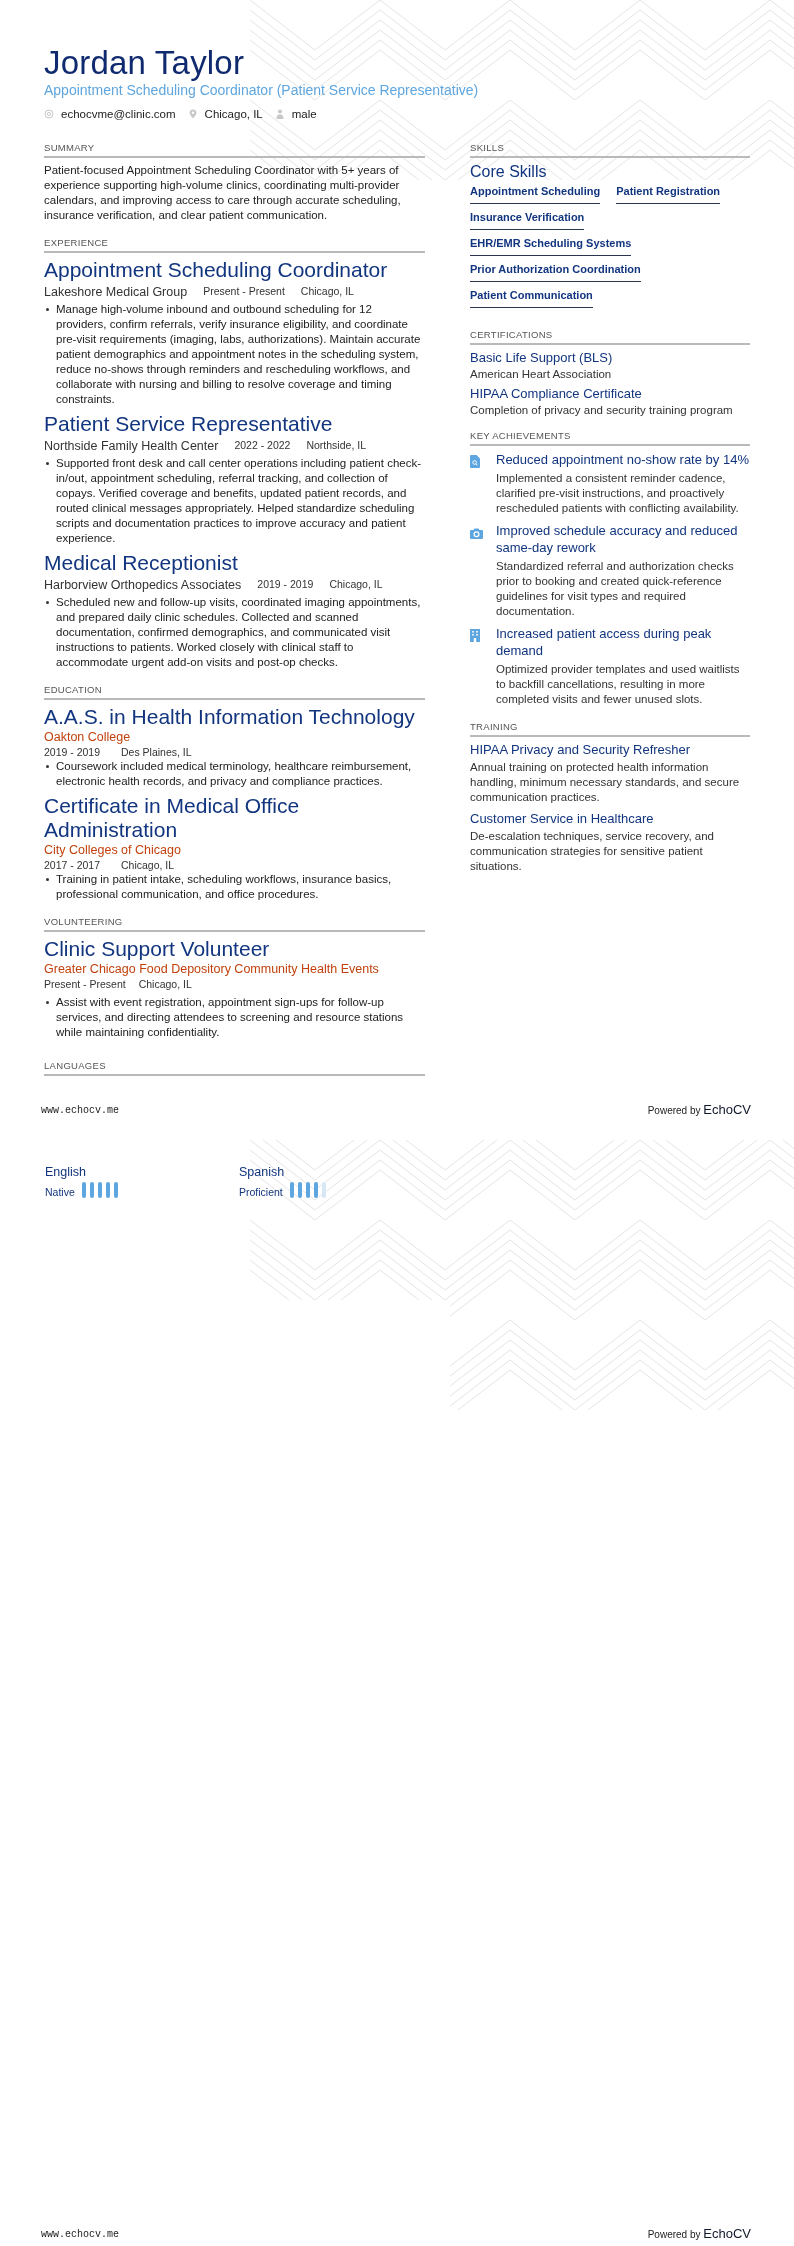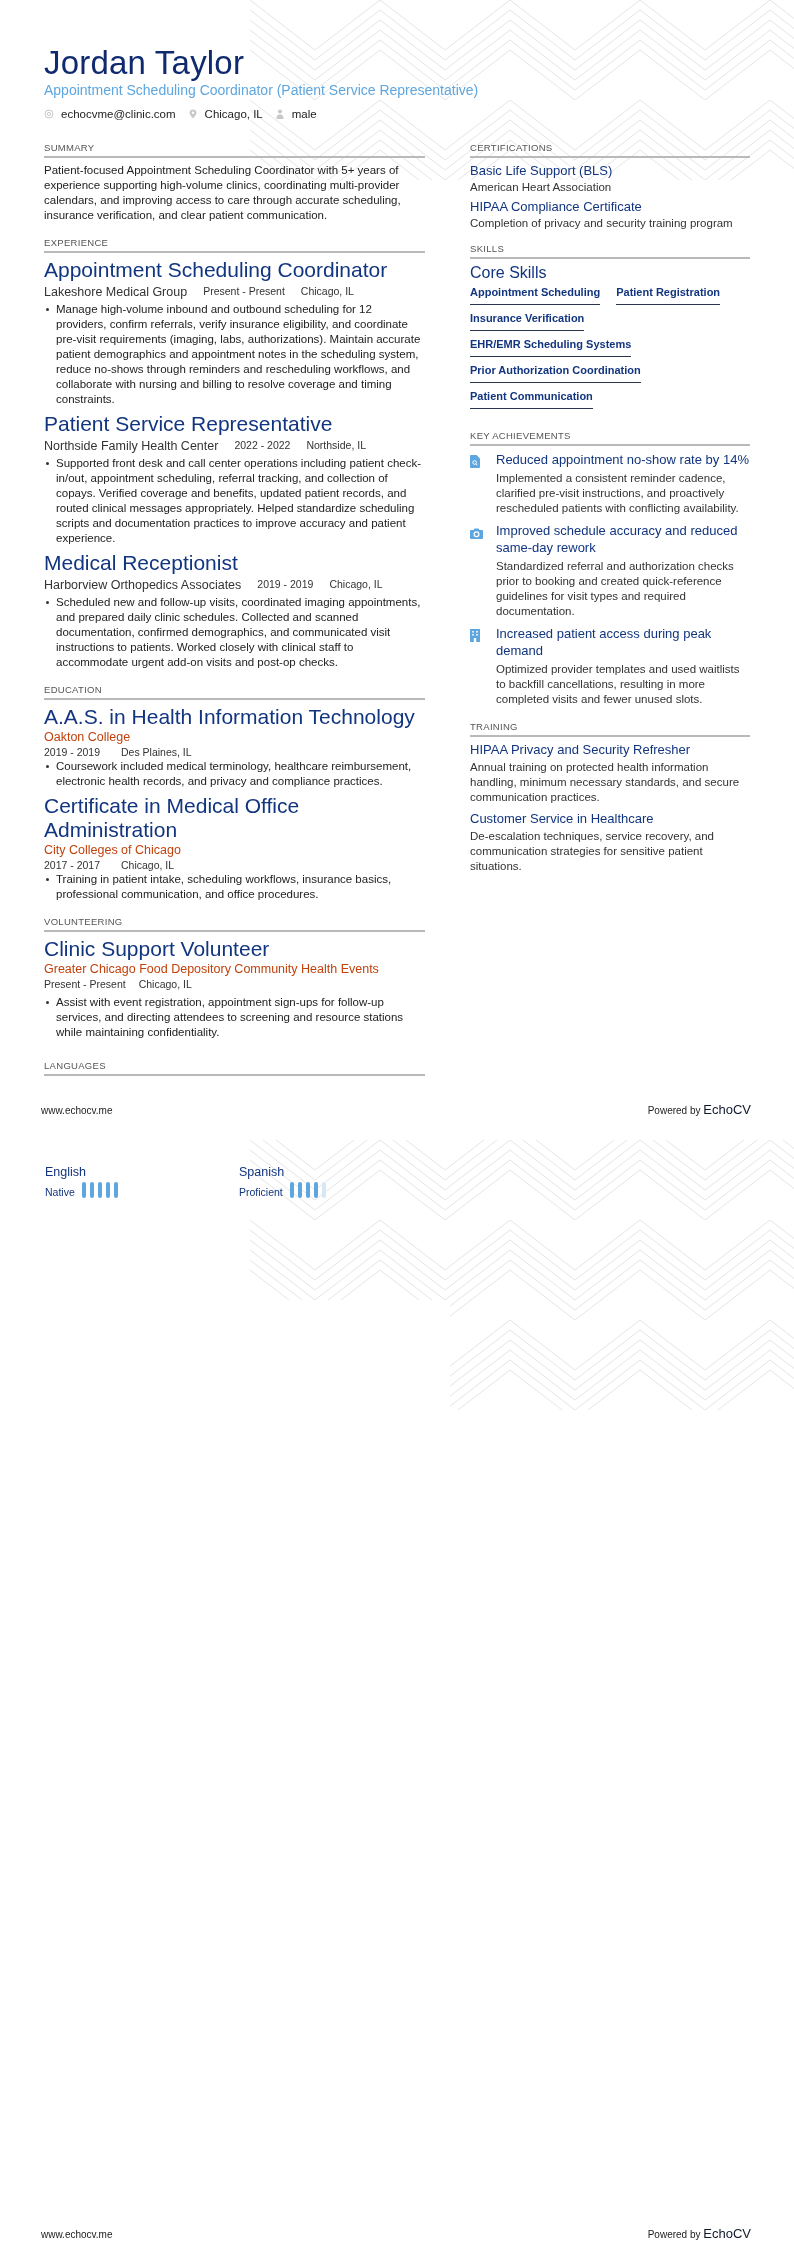--- a/index.html
+++ b/index.html
@@ -51,21 +51,21 @@
 
   .ach { display: flex; margin-bottom: 6px; }
   .ach .ach-ico { width: 18px; flex: 0 0 18px; margin-right: 8px; padding-top: 3px; }
   .ach-title { font-size: 13px; color: #12357f; line-height: 17px; }
   .ach-desc { font-size: 11.5px; color: #333; line-height: 15px; margin-top: 3px; }
 
   .train-title { font-size: 13px; color: #12357f; margin-top: 2px; }
   .train-desc { font-size: 11.5px; color: #333; line-height: 15px; margin-top: 3px; margin-bottom: 6px; }
 
   
-  .footer-left { position: absolute; left: 41px; font-size: 10px; color: #222; }
+  .footer-left { position: absolute; left: 41px; font-size: 10px; color: #222; font-family: Liberation Mono, monospace; }
   .footer-right { position: absolute; right: 43px; font-size: 10px; color: #222; }
   .footer-right .brand { font-size: 13px; color: #0f172a; }
 
   
   .lang { position: absolute; top: 1165px; }
   .lang-name { font-size: 12.5px; color: #12357f; }
   .lang-level { display: flex; align-items: flex-end; margin-top: 3px; }
   .lang-level .lvl { font-size: 10.5px; color: #12357f; margin-right: 7px; }
   .bars { display: flex; }
   .bar { width: 4px; height: 16px; border-radius: 2px; background: #5ea6df; margin-right: 4px; }
@@ -209,38 +209,38 @@
       </div>
     </div>
 
     <div class="section" style="margin-top:20px">
       <div class="section-head">LANGUAGES</div>
     </div>
   </div>
 
   <div class="right">
     <div class="section">
-      <div class="section-head">CERTIFICATIONS</div>
-      <div class="cert-title">Basic Life Support (BLS)</div>
-      <div class="cert-issuer">American Heart Association</div>
-      <div class="cert-title">HIPAA Compliance Certificate</div>
-      <div class="cert-issuer">Completion of privacy and security training program</div>
-    </div>
-
-    <div class="section">
       <div class="section-head">SKILLS</div>
       <div class="core-title">Core Skills</div>
       <div class="skills">
         <span class="skill">Appointment Scheduling</span>
         <span class="skill">Patient Registration</span>
         <span class="skill" style="margin-right:100px">Insurance Verification</span>
         <span class="skill" style="margin-right:100px">EHR/EMR Scheduling Systems</span>
         <span class="skill" style="margin-right:90px">Prior Authorization Coordination</span>
         <span class="skill" style="margin-right:130px">Patient Communication</span>
       </div>
+    </div>
+
+    <div class="section">
+      <div class="section-head">CERTIFICATIONS</div>
+      <div class="cert-title">Basic Life Support (BLS)</div>
+      <div class="cert-issuer">American Heart Association</div>
+      <div class="cert-title">HIPAA Compliance Certificate</div>
+      <div class="cert-issuer">Completion of privacy and security training program</div>
     </div>
 
     <div class="section">
       <div class="section-head">KEY ACHIEVEMENTS</div>
       <div class="ach">
         <div class="ach-ico">
           <svg width="10" height="13" viewBox="0 0 10 13">
               <path d="M0,1 Q0,0 1,0 L6.5,0 L10,3.5 L10,12 Q10,13 9,13 L1,13 Q0,13 0,12 Z" fill="#5ea6df"></path>
               <circle cx="4.6" cy="7.5" r="1.8" fill="none" stroke="#fff" stroke-width="1"></circle>
               <path d="M6,8.9 L7.4,10.3" stroke="#fff" stroke-width="1"></path>

